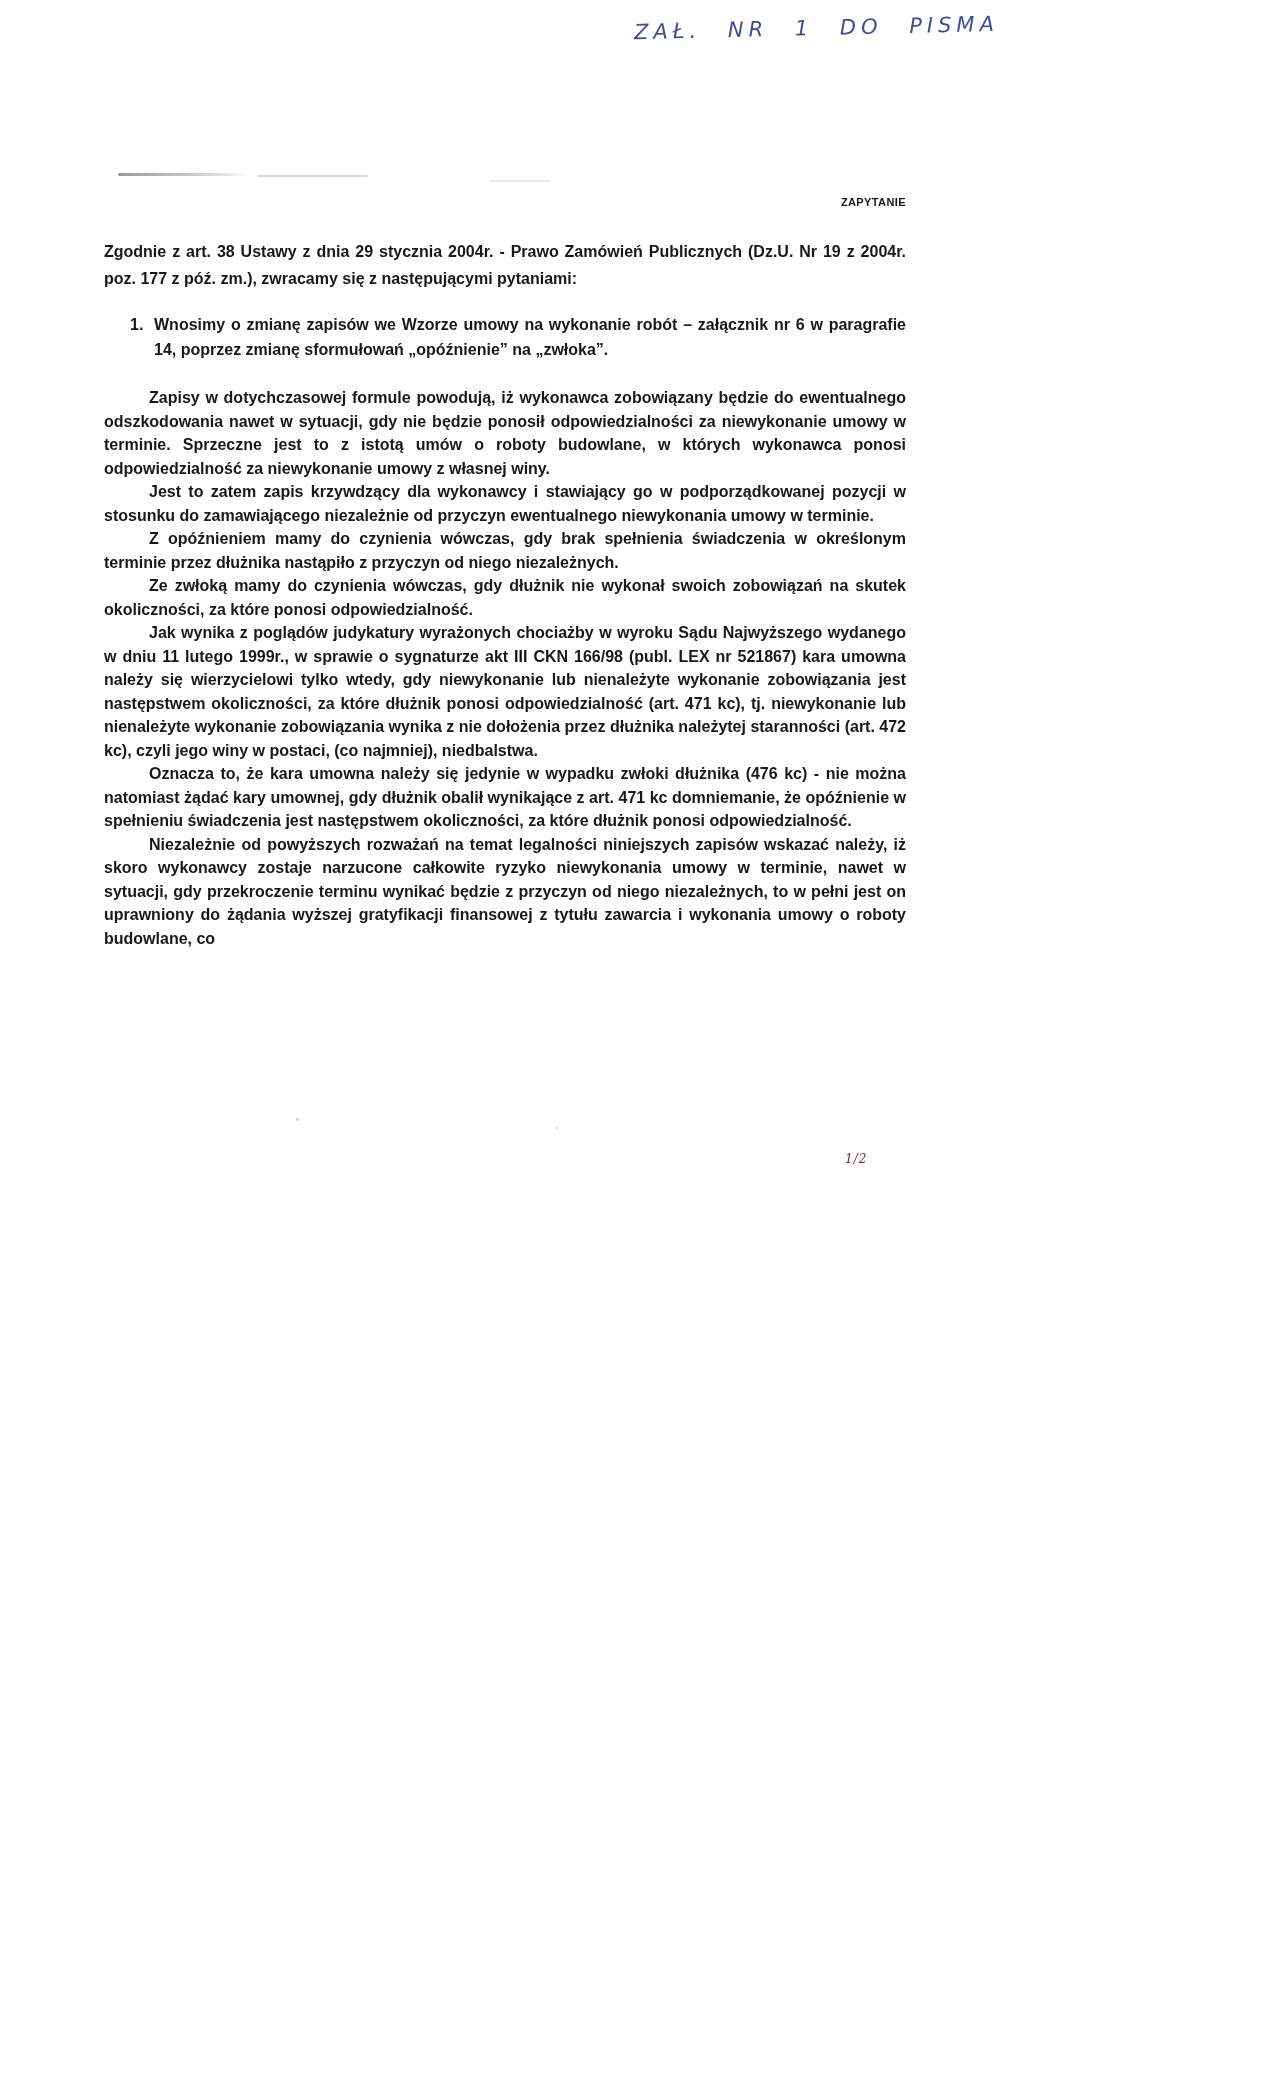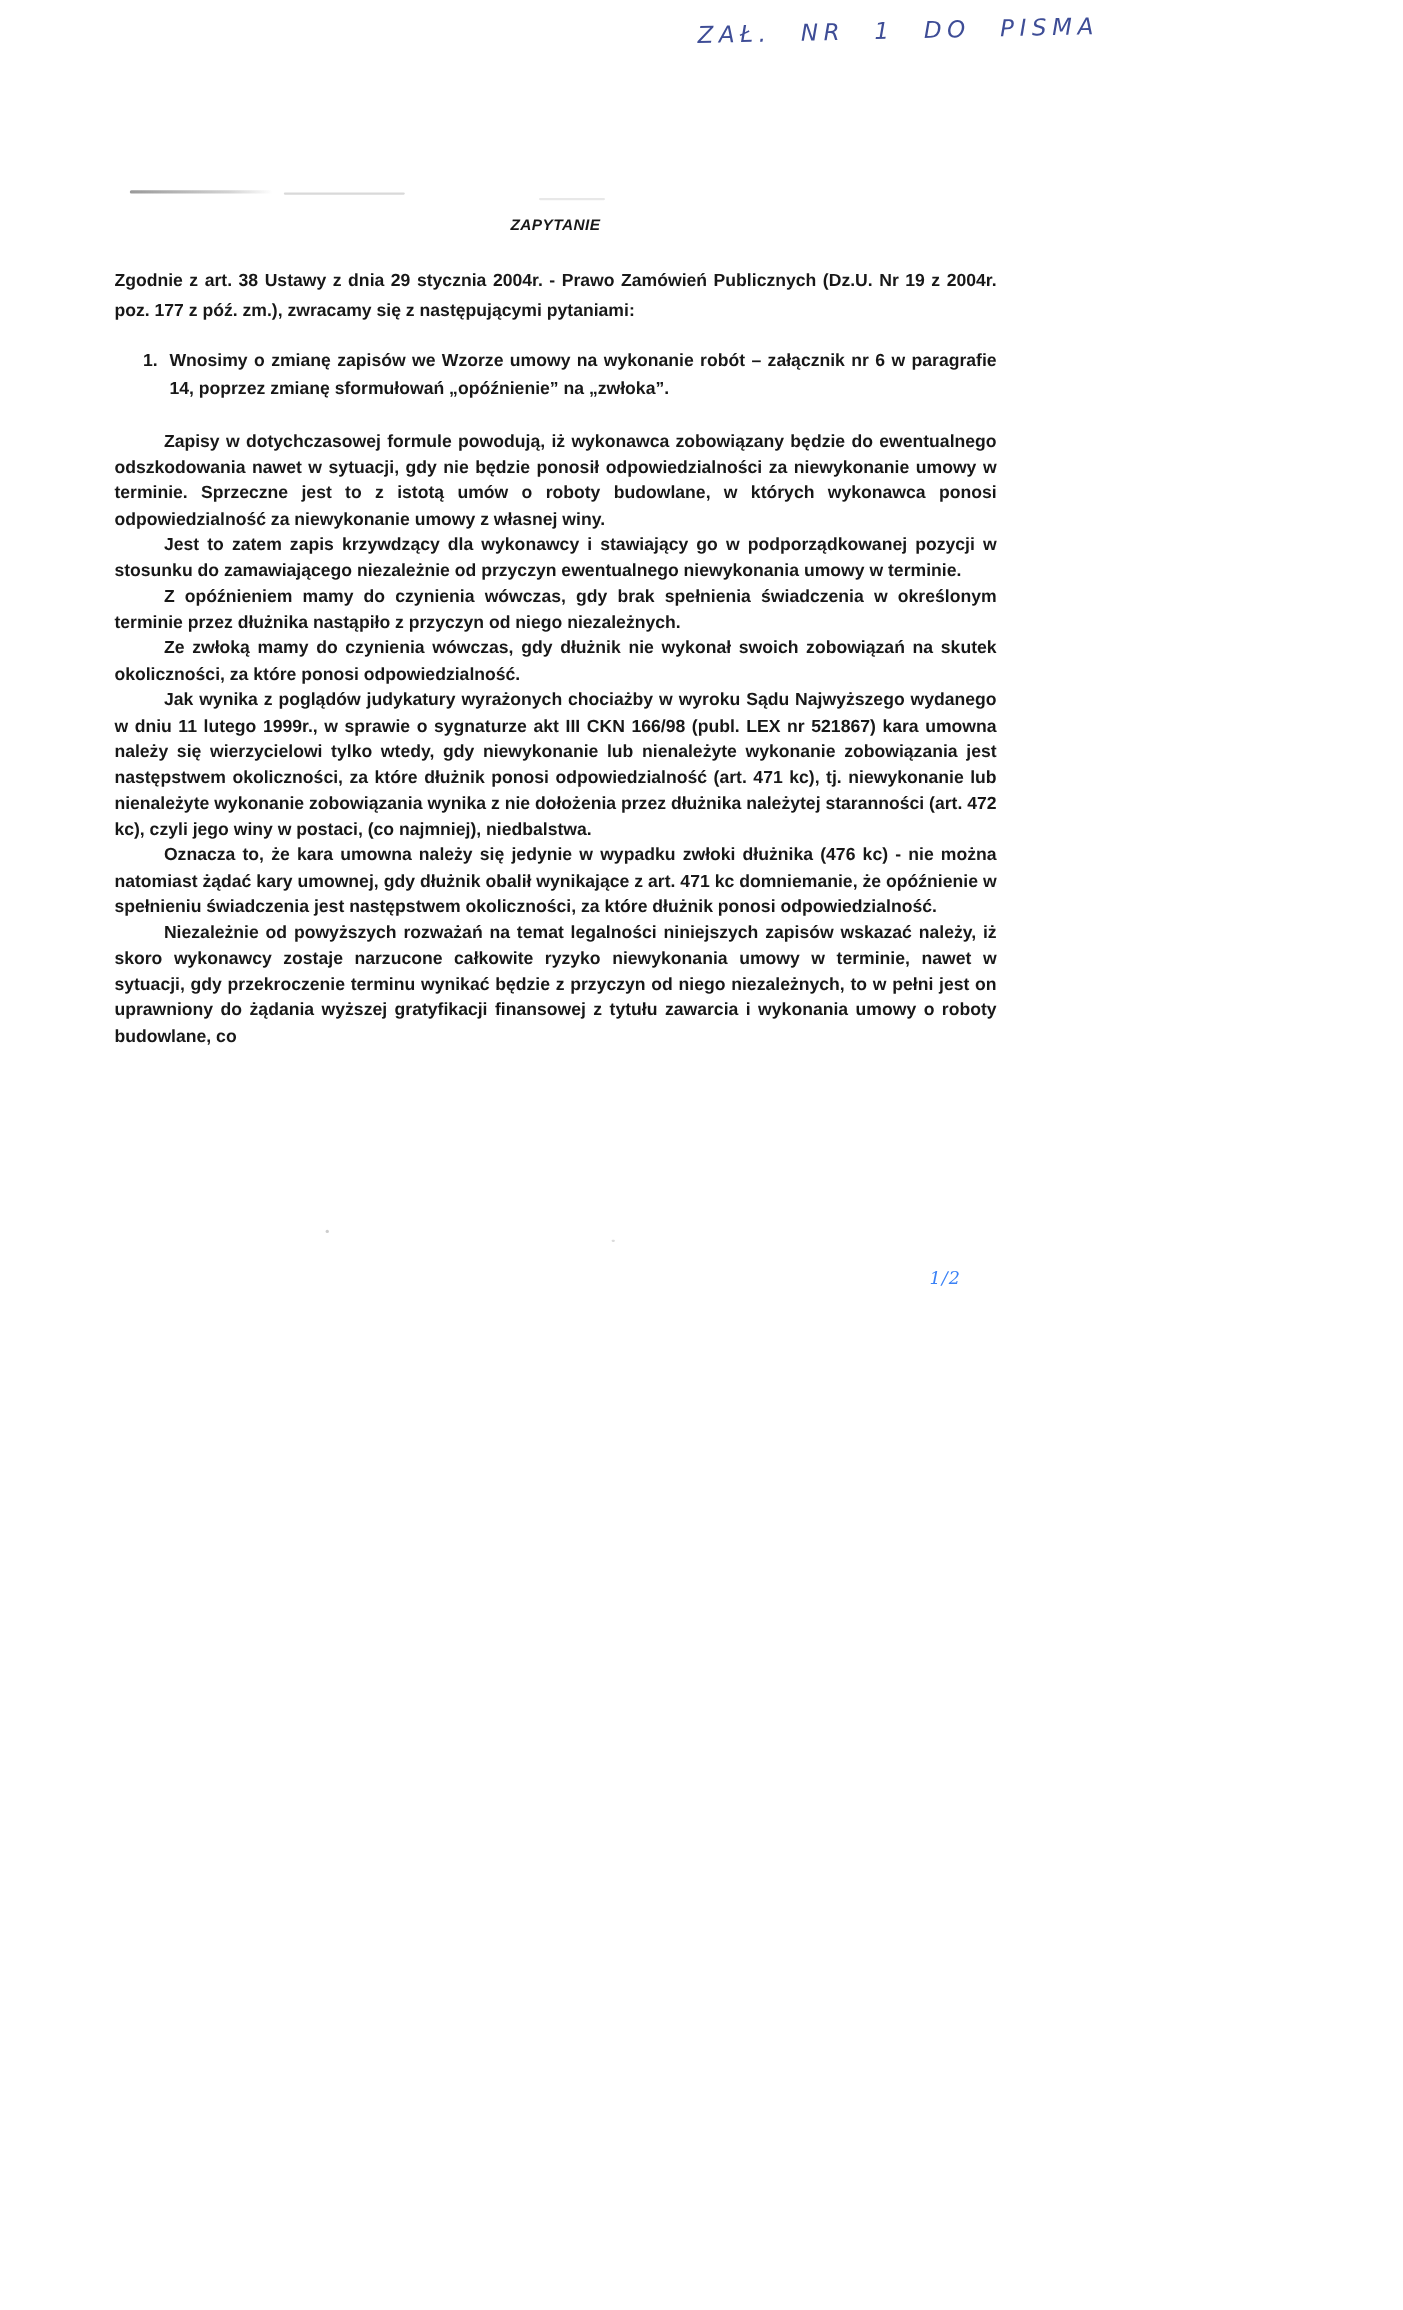--- a/index.html
+++ b/index.html
@@ -43,26 +43,25 @@
   
   .content {
     position: absolute;
     left: 104px; top: 196px;
     width: 802px;
     font-weight: bold;
     font-size: 16px;
     color: #181818;
   }
   .title {
-    font-size: 14px;
+    font-size: 11px;
     font-weight: bold;
     letter-spacing: .4px;
-    text-align: center;
+    text-align: right;
     margin: 0 0 30px 0;
-    font-style: italic;
   }
   .intro {
     margin: 0 0 20px 0;
     line-height: 27px;
     text-align: justify;
   }
   .question {
     display: flex;
     margin-left: 26px;
     line-height: 25px;
@@ -75,23 +74,23 @@
     line-height: 23.5px;
     text-indent: 45px;
     text-align: justify;
   }
 
   .page-number {
     position: absolute;
     left: 845px; top: 1152px;
     font-family: "DejaVu Serif", serif;
     font-style: italic;
-    font-size: 16px;
+    font-size: 12px;
     letter-spacing: 1px;
-    color: #3b82f6;
+    color: #7f1d1d;
   }
 </style>
 </head>
 <body>
 
 <div class="page">
 
   <div class="handwritten-note">ZAŁ. NR 1 DO PISMA</div>
 
   <div class="artifact artifact-1"></div>

